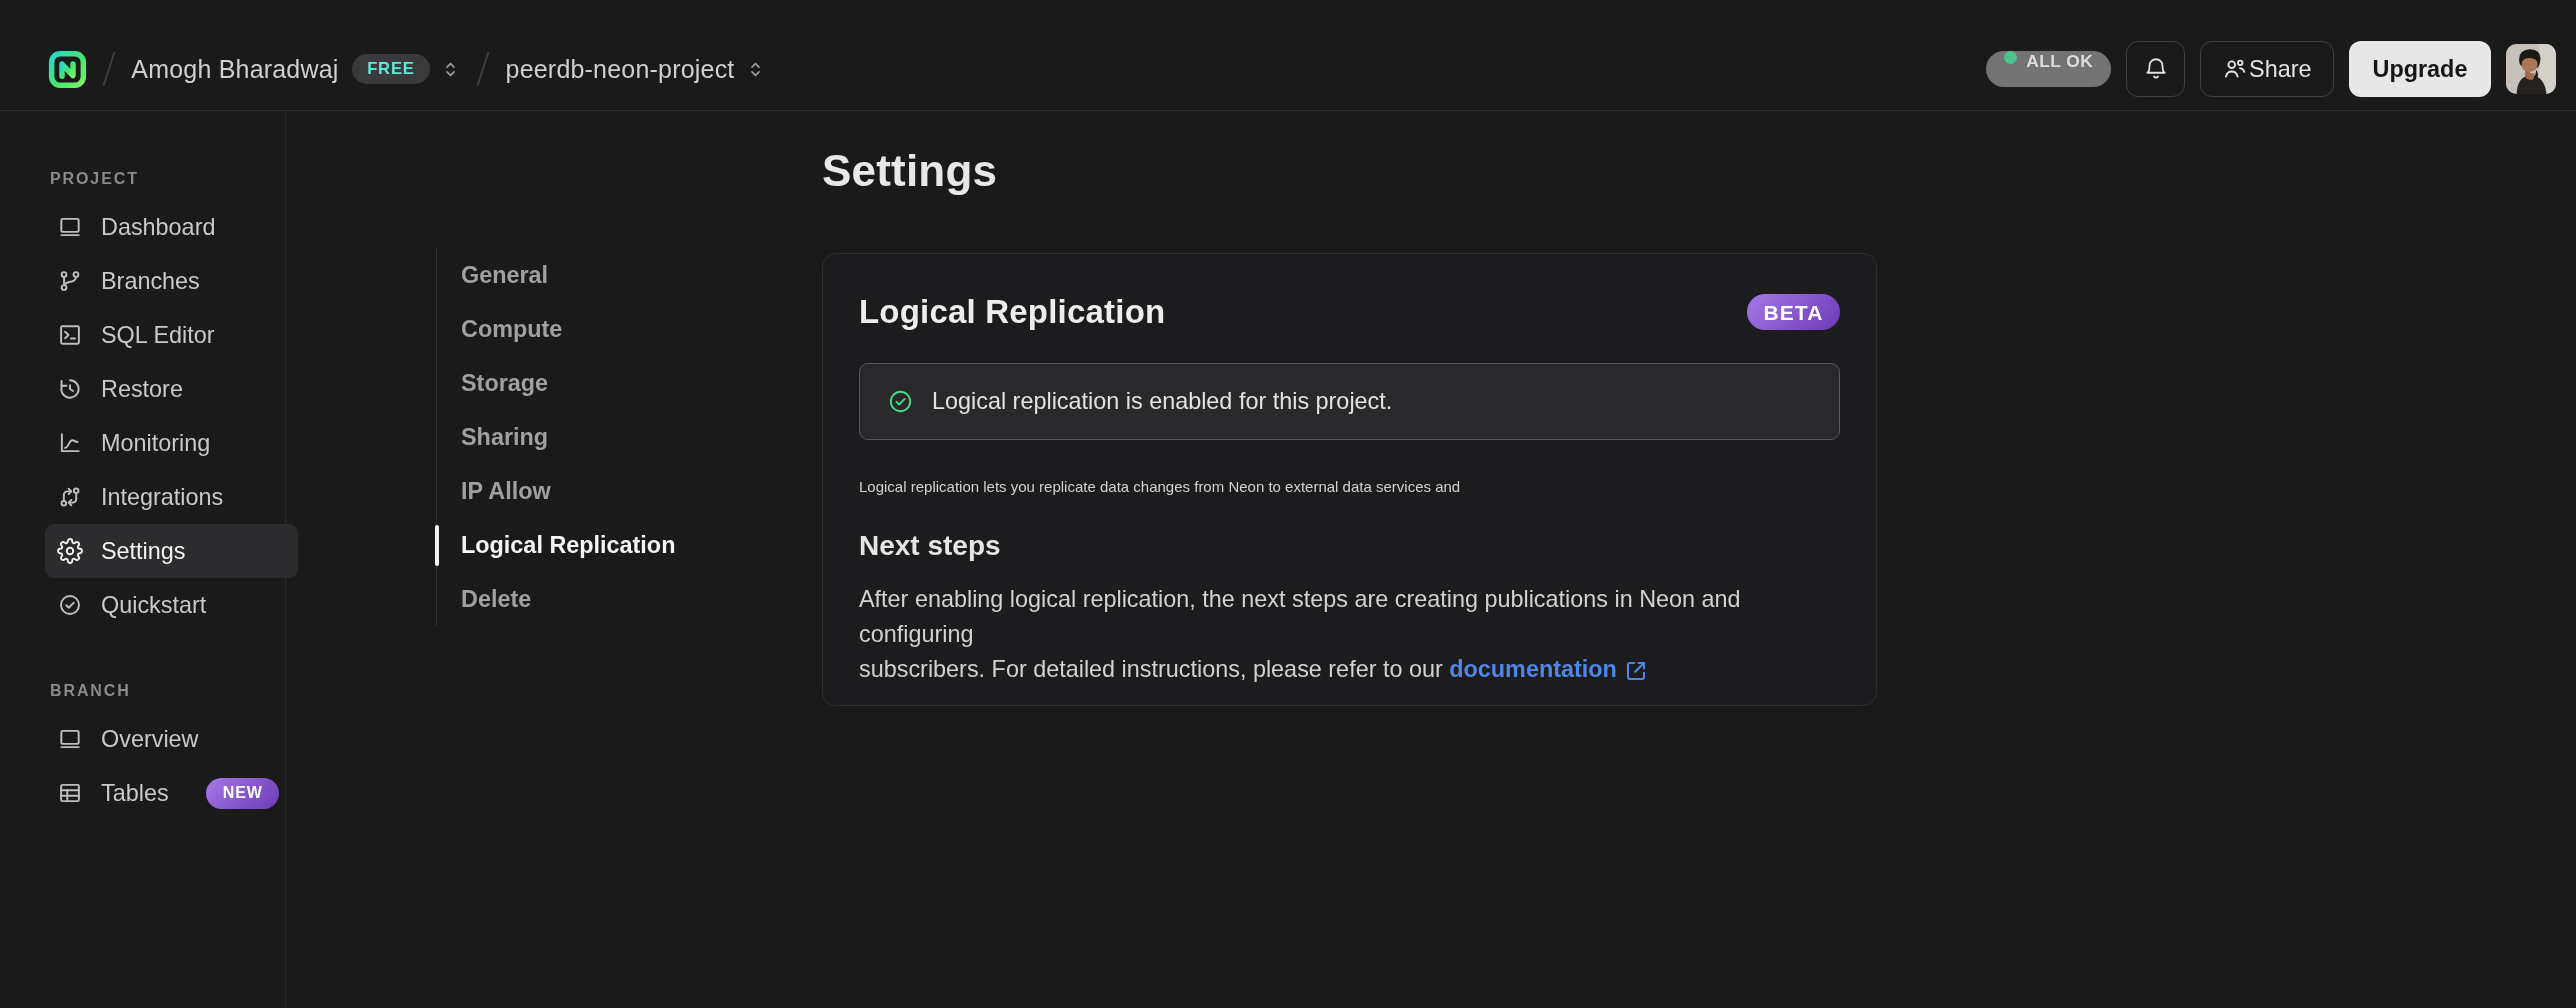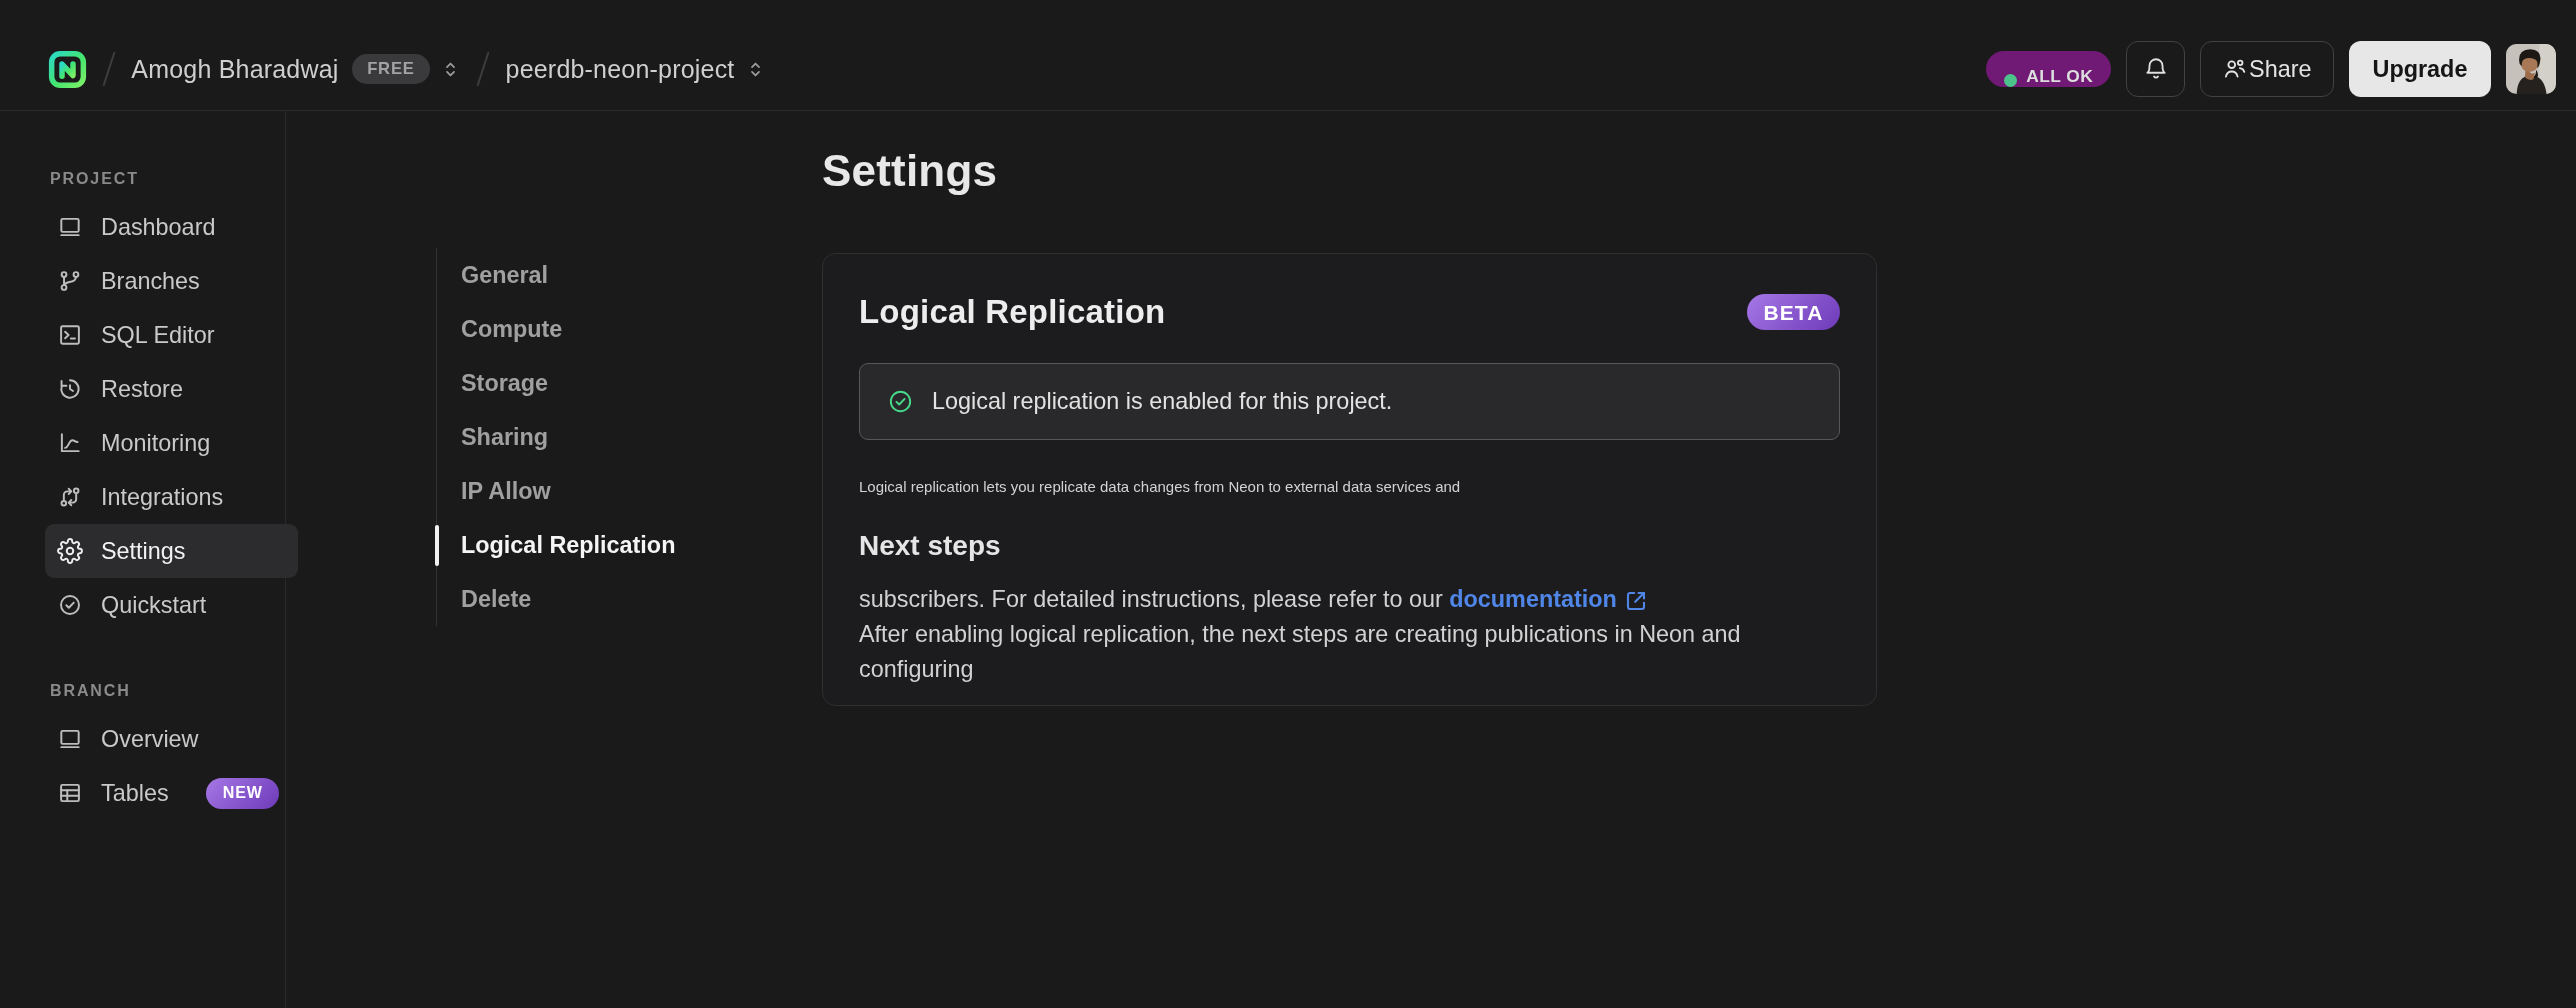--- a/index.html
+++ b/index.html
@@ -22,29 +22,29 @@
     margin-top: 28px;
   }
   .logo-box { width: 39px; height: 39px; display: flex; align-items: center; justify-content: center; }
   .bc-slash {
     width: 2.3px; height: 36px; background: #3d3d3f; border-radius: 1.5px;
     transform: rotate(18deg); margin: 0 21px;
   }
   .bc-name { font-size: 25px; font-weight: 500; color: #cfcfcf; letter-spacing: 0.2px; }
   .plan-pill {
     margin-left: 13.6px;
-    background: #3a3a3c; color: #a3a3a3;
+    background: #3a3a3c; color: #5eead4;
     font-size: 16.6px; font-weight: 700; letter-spacing: 0.8px;
     padding: 6.8px 15px; border-radius: 754px; line-height: 1;
   }
   .caret-sort { margin-left: 10.6px; color: #9c9c9c; display: flex; align-items: center; }
   .topbar-right { margin-left: auto; display: flex; align-items: center; gap: 15px; }
   .status-pill {
-    display: flex; align-items: flex-end; gap: 9px;
-    background: #701a75; border-radius: 754px;
+    display: flex; align-items: flex-start; gap: 9px;
+    background: #737373; border-radius: 754px;
     height: 36px; padding: 0 18px;
     font-size: 17.4px; font-weight: 700; color: #dddddd; letter-spacing: 0.4px;
   }
   .status-dot { width: 13px; height: 13px; border-radius: 50%; background: #4cc38a; }
   .icon-btn {
     width: 59px; height: 56px;
     border: 1.5px solid #424244; border-radius: 12px;
     background: transparent; color: #e0e0e0;
     display: flex; align-items: center; justify-content: center;
     cursor: pointer;
@@ -386,30 +386,30 @@
         <span>Logical replication is enabled for this project.</span>
       </div>
 
       <div class="para">
         <div>Logical replication lets you replicate data changes from Neon to external data services and</div>
       </div>
 
       <div class="next-steps">Next steps</div>
 
       <div class="para2">
+        <div>After enabling logical replication, the next steps are creating publications in Neon and configuring</div>
         <div>
           <span>subscribers. For detailed instructions, please refer to our </span><a class="doc-link">
               <span>documentation</span>
               <span class="ext-icon">
                 <svg width="24" height="24" viewBox="0 0 24 24" fill="none" stroke="currentColor" stroke-width="2.1" stroke-linecap="round" stroke-linejoin="round">
                   <path d="M14.5 4H20v5.5"></path>
                   <path d="M20 4l-8.8 8.8"></path>
                   <path d="M20 13.8V18a2 2 0 0 1-2 2H6a2 2 0 0 1-2-2V6a2 2 0 0 1 2-2h4.2"></path>
                 </svg>
               </span>
             </a>
         </div>
-        <div>After enabling logical replication, the next steps are creating publications in Neon and configuring</div>
       </div>
     </div>
   </div>
 </div>
 
 
 </body></html>

